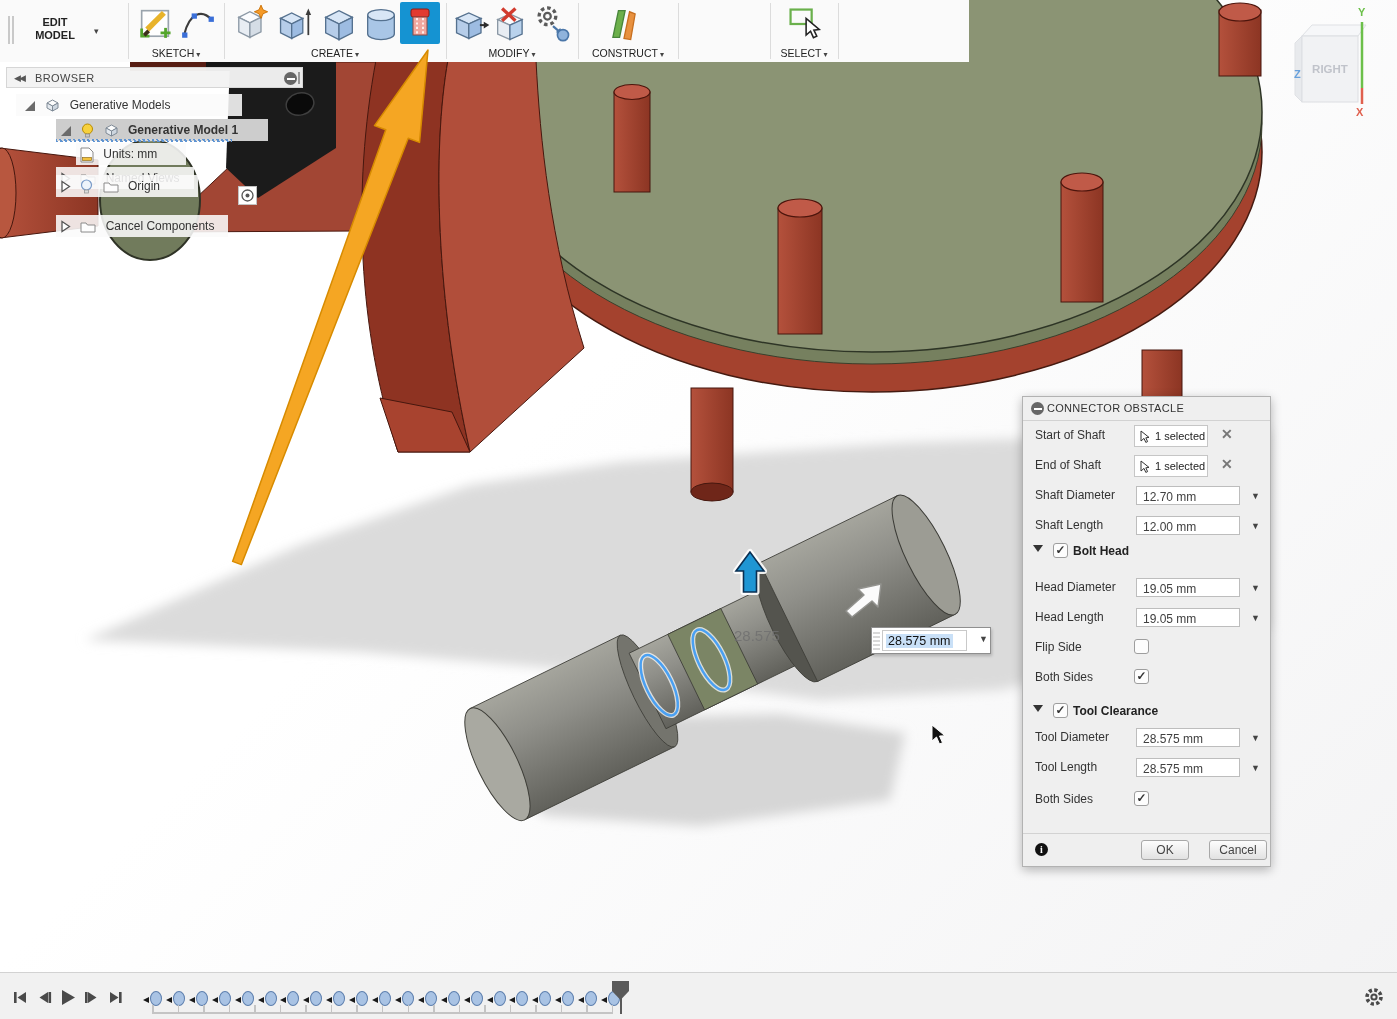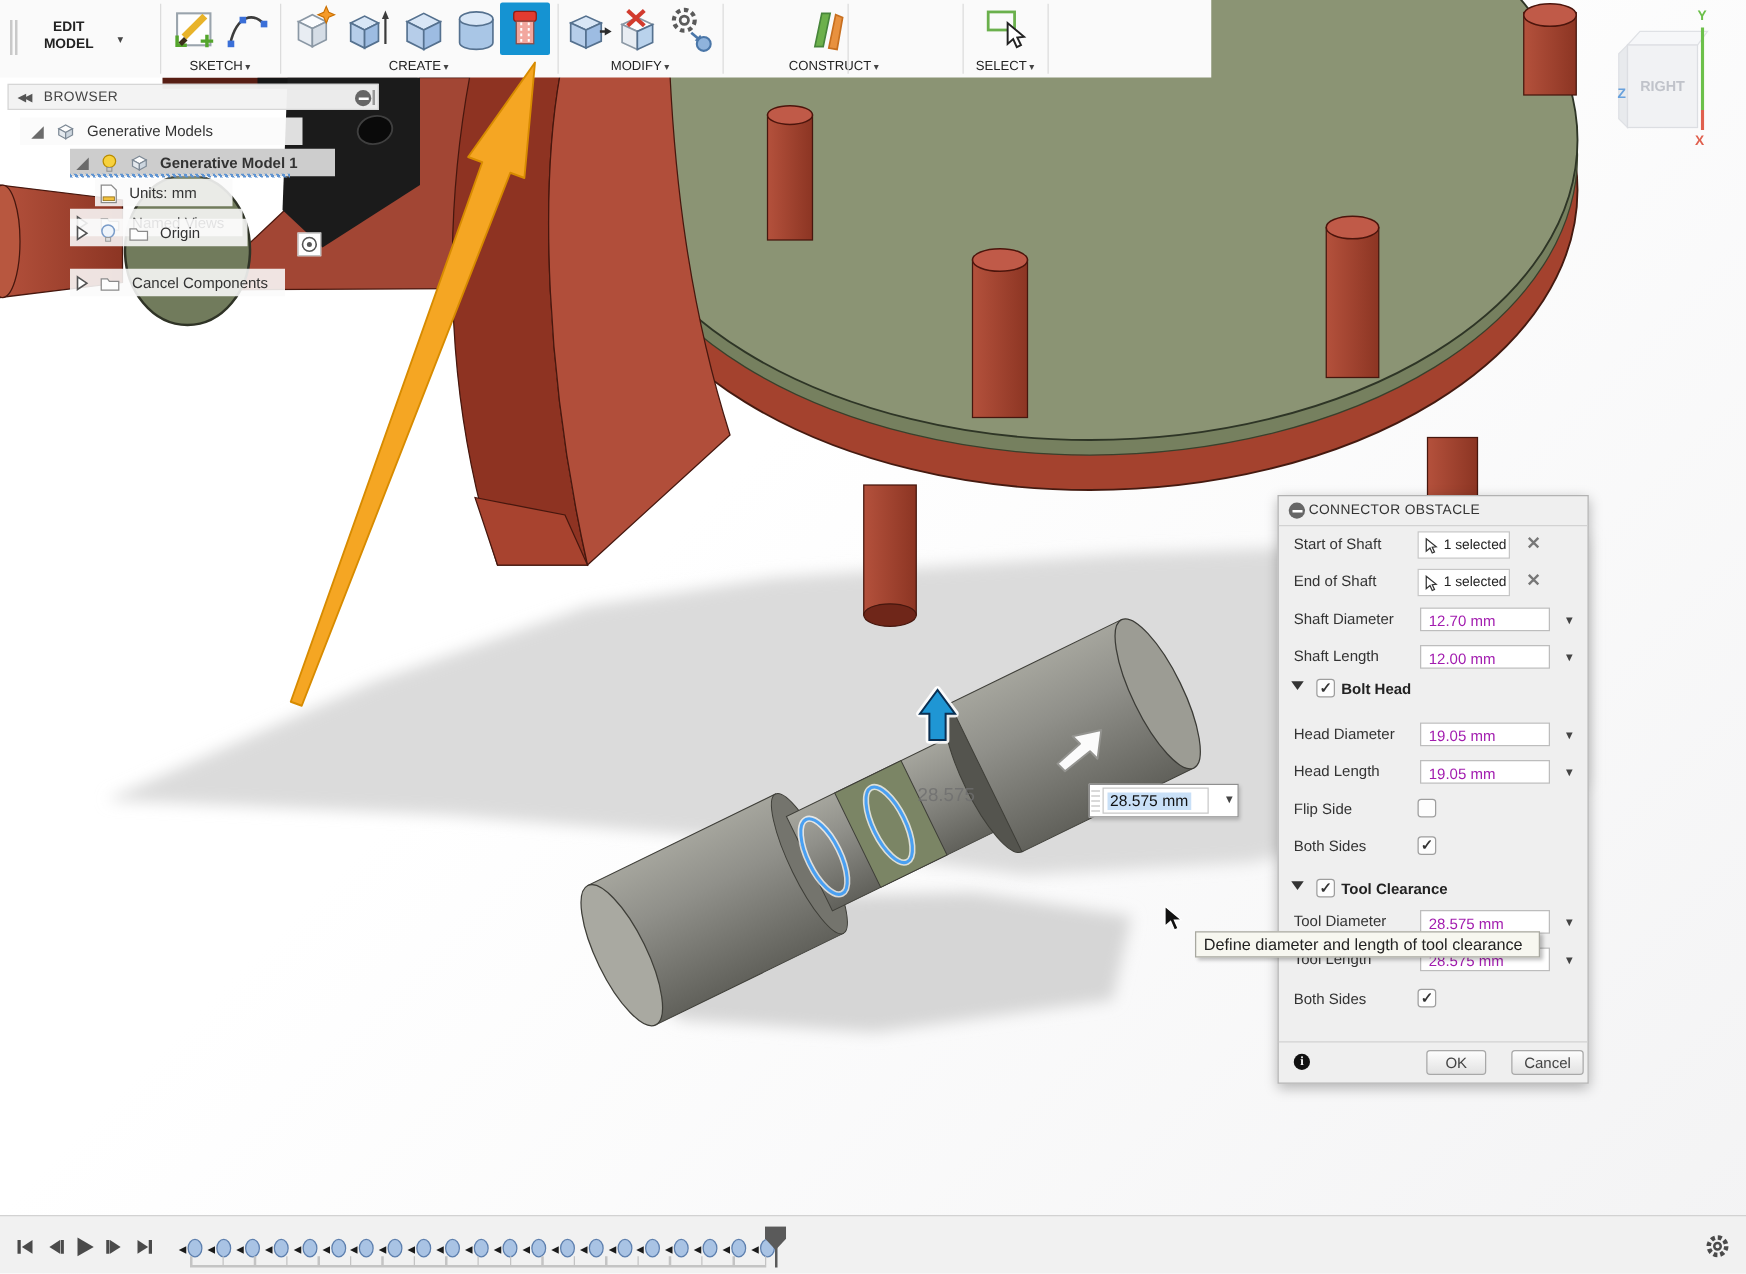--- a/index.html
+++ b/index.html
@@ -35,21 +35,21 @@
   
   #dialog{left:1022px;top:396px;width:249px;height:471px;background:#efefef;border:1px solid #b2b2b2;box-shadow:0 3px 10px rgba(0,0,0,.28);z-index:40;box-sizing:border-box;font-size:12px;color:#333;}
   #dialog-header{position:absolute;left:0;top:0;right:0;height:23px;border-bottom:1px solid #d2d2d2;}
   #dialog-title{position:absolute;left:24px;top:5px;font-size:11px;color:#333;letter-spacing:.3px;}
   .drow{position:absolute;left:0;width:100%;height:22px;}
   .dlabel{position:absolute;left:12px;top:3px;}
   .dchip{position:absolute;left:111px;top:0;width:74px;height:22px;background:#fff;border:1px solid #c6c6c6;box-sizing:border-box;font-size:11px;color:#222;}
   .dchip .txt{position:absolute;left:20px;top:4px;}
   .dx{position:absolute;left:198px;top:2px;width:14px;height:14px;color:#777;font-size:14px;font-weight:bold;line-height:14px;cursor:default;}
   .dinput{position:absolute;left:113px;top:1px;width:104px;height:19px;background:#fff;border:1px solid #bdbdbd;box-sizing:border-box;}
-  .dinput .txt{position:absolute;left:6px;top:3px;font-size:12px;color:#a21caf;}
+  .dinput .txt{position:absolute;left:6px;top:3px;font-size:12px;color:#404040;}
   .dcaret{position:absolute;left:228px;top:6px;font-size:9px;color:#444;}
   .dcheck{position:absolute;left:111px;top:2px;width:15px;height:15px;background:#fdfdfd;border:1px solid #9e9e9e;border-radius:3px;box-sizing:border-box;}
   .dcheck.checked::after{content:"✓";position:absolute;left:1.5px;top:-1px;font-size:12px;font-weight:bold;color:#333;}
   .dsection .tri{position:absolute;left:10px;top:4px;width:0;height:0;border-left:5px solid transparent;border-right:5px solid transparent;border-top:7px solid #333;}
   .dsection .dcheck{left:30px;}
   .dsection .dlabel{left:50px;font-weight:bold;color:#222;}
   #dialog-footer-sep{position:absolute;left:0;top:436px;width:100%;height:1px;background:#d2d2d2;}
   .dbtn{position:absolute;top:443px;height:20px;background:linear-gradient(#fdfdfd,#e2e2e2);border:1px solid #a8a8a8;border-radius:3px;box-sizing:border-box;text-align:center;font-size:12px;color:#444;line-height:18px;}
   .info-circle{position:absolute;left:12px;top:446px;width:13px;height:13px;border-radius:50%;background:#111;color:#fff;font-size:10px;font-weight:bold;text-align:center;line-height:13px;font-family:"Liberation Serif",serif;}
   
@@ -274,21 +274,21 @@
         <circle cx="12" cy="11" r="7.5" fill="none" stroke="#5a5a5a" stroke-width="3" stroke-dasharray="3.2,2.6"></circle>
         <circle cx="12" cy="11" r="3" fill="none" stroke="#5a5a5a" stroke-width="2"></circle>
         <path d="M17,20 L23,25" stroke="#4a76a8" stroke-width="2"></path>
         <polygon points="25.5,27 19.5,25.5 23.5,21.5" fill="#4a76a8"></polygon>
         <circle cx="26" cy="28" r="5" fill="#8fb3dc" stroke="#4a76a8" stroke-width="1.5"></circle>
       </svg>
       <div class="tb-label"><span>MODIFY</span><span class="caret-icon">▾</span></div>
     </div>
     <div class="tb-sep" style="left:578px"></div>
 
-    <div class="tb-group" style="left:578px;width:100px;margin-left:39px;">
+    <div class="tb-group" style="left:578px;width:100px;">
       <svg class="tb-icon" style="left:27px" width="38" height="40" viewBox="0 0 34 36">
         <polygon points="7,30 12,6 18,6 13,30" fill="#6cb04b" stroke="#47853a" stroke-width="1.2"></polygon>
         <polygon points="17,31 22,7 27,9 23,32" fill="#e8913f" stroke="#c76f1f" stroke-width="1.2"></polygon>
       </svg>
       <div class="tb-label"><span>CONSTRUCT</span><span class="caret-icon">▾</span></div>
     </div>
     <div class="tb-sep" style="left:678px"></div>
 
     <div class="tb-sep" style="left:770px"></div>
 
@@ -499,23 +499,20 @@
       <span class="dlabel">Both Sides</span>
       <span class="dcheck checked"></span>
     </div>
 
     <div id="dialog-footer-sep"></div>
     <span class="info-circle">i</span>
     <div class="dbtn" style="left:118px;width:48px;">OK</div>
     <div class="dbtn" style="left:186px;width:58px;">Cancel</div>
   </div>
 
-  <div id="tooltip" class="abs">
-    <span>Define diameter and length of tool clearance</span>
-  </div>
 
   <svg id="cursor" class="abs" width="16" height="22" viewBox="0 0 16 22">
     <path d="M1,1 L1,17 L5.5,13 L8.5,20 L11.5,18.7 L8.5,12 L14,11.8 Z" fill="#111" stroke="#fff" stroke-width="1"></path>
   </svg>
 
   <div id="timeline" class="abs">
     <svg class="tl-btn" style="left:12px" width="16" height="15" viewBox="0 0 16 15">
         <rect x="2" y="2" width="2.6" height="11" fill="#4a4a4a"></rect>
         <polygon points="14,2 14,13 5.5,7.5" fill="#4a4a4a"></polygon>
       </svg>

